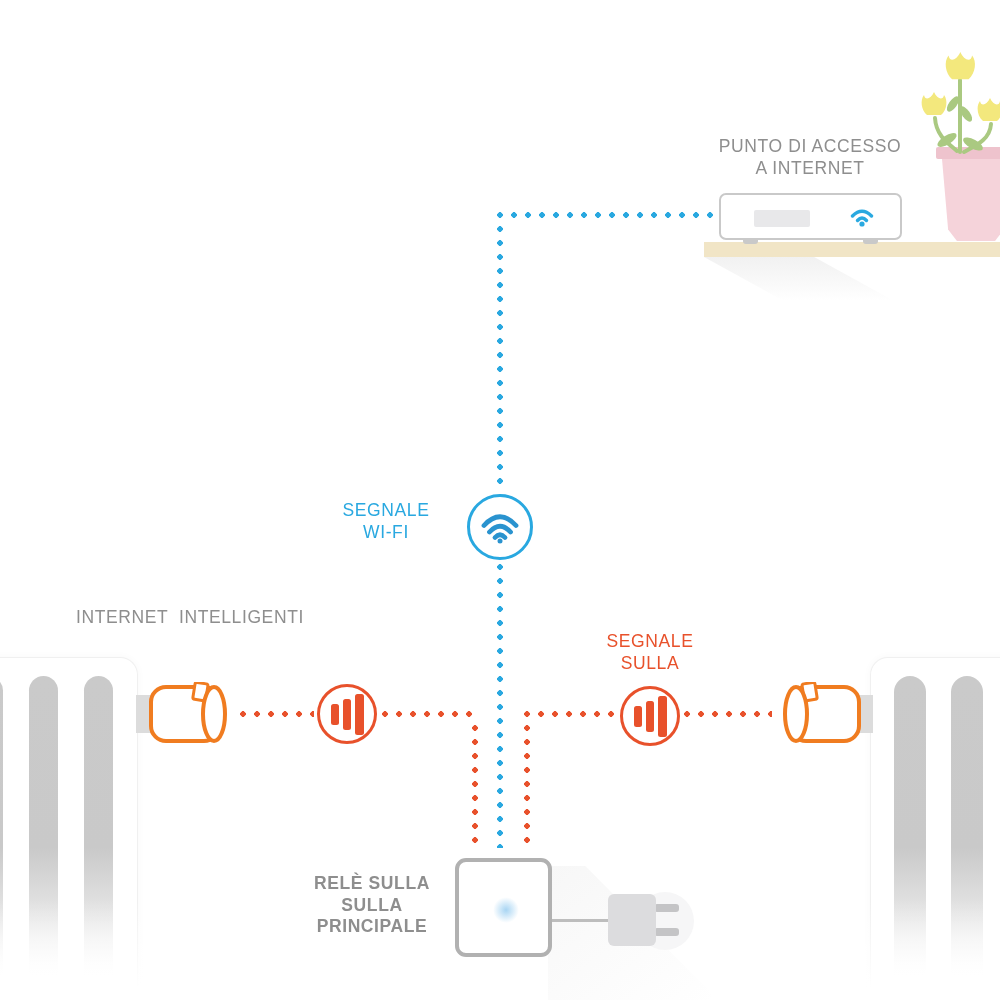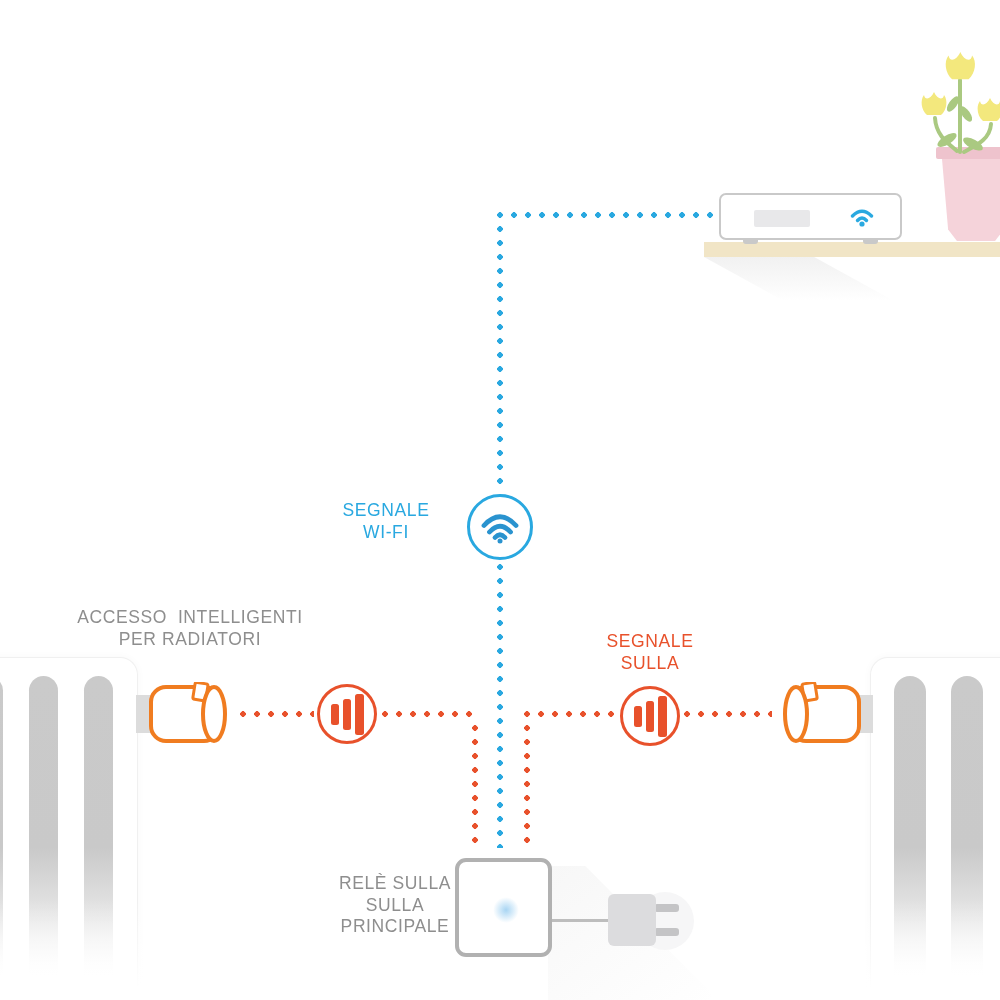--- a/index.html
+++ b/index.html
@@ -114,20 +114,22 @@
         <path d="M3.5 10 Q13 0.5 22.5 10"></path>
         <path d="M8.5 14.5 Q13 9.5 17.5 14.5"></path>
       </g>
       <circle cx="13" cy="18" r="2.6" fill="#2aa9e0"></circle>
     </svg>
     <div class="abs router-foot" style="left:22px;"></div>
     <div class="abs router-foot" style="left:142px;"></div>
   </div>
 
   <div class="lbl" style="left:697px; top:136px; width:226px;">
+    <div>PUNTO DI ACCESSO</div>
+    <div>A INTERNET</div>
   </div>
 
   <div class="dl h blue" style="left:497px; top:212px; width:222px;"></div>
   <div class="dl v blue" style="left:497px; top:226px; height:262px;"></div>
   <div class="dl v blue" style="left:497px; top:564px; height:284px;"></div>
 
   <div class="dl h orange" style="left:240px; top:711px; width:74px;"></div>
   <div class="dl h orange" style="left:382px; top:711px; width:96px;"></div>
   <div class="dl v orange" style="left:472px; top:725px; height:124px;"></div>
   <div class="dl h orange" style="left:524px; top:711px; width:94px;"></div>
@@ -158,22 +160,21 @@
     <span class="bar-s"></span>
       <span class="bar-m"></span>
       <span class="bar-l"></span>
   </div>
   <div class="lbl orange" style="left:598px; top:631px; width:104px;">
     <div>SEGNALE</div>
     <div>SULLA</div>
   </div>
 
   <div class="lbl" style="left:68px; top:607px; width:244px;">
-    <div>ACCESSO  INTELLIGENTI</div>
-    <div>PER RADIATORI</div>
+    <div>INTERNET  INTELLIGENTI</div>
   </div>
 
   <div class="abs radiator rad-left">
     <div class="fin" style="left:43px;"></div>
     <div class="fin" style="left:98px;"></div>
     <div class="fin" style="left:153px;"></div>
   </div>
   <div class="abs radiator rad-right">
     <div class="fin" style="left:23px; width:32px;"></div>
     <div class="fin" style="left:80px; width:32px;"></div>
@@ -194,21 +195,21 @@
 
   <div class="abs relay-shadow"></div>
   <div class="abs plug-cord"></div>
   <div class="abs plug-halo"></div>
   <div class="abs plug-pin" style="top:904px;"></div>
   <div class="abs plug-pin" style="top:928px;"></div>
   <div class="abs plug-body"></div>
   <div class="abs relay">
     <div class="abs relay-glow"></div>
   </div>
-  <div class="lbl" style="left:335px; top:873px; width:120px;">
+  <div class="lbl" style="left:312px; top:873px; width:120px;font-weight:bold;">
     <div>RELÈ SULLA</div>
     <div>SULLA</div>
     <div>PRINCIPALE</div>
   </div>
 
   <div class="abs fade-bottom" style="left:0; top:900px; width:235px; height:100px;"></div>
   <div class="abs fade-bottom" style="left:760px; top:900px; width:240px; height:100px;"></div>
 </div>
 
 </body></html>

